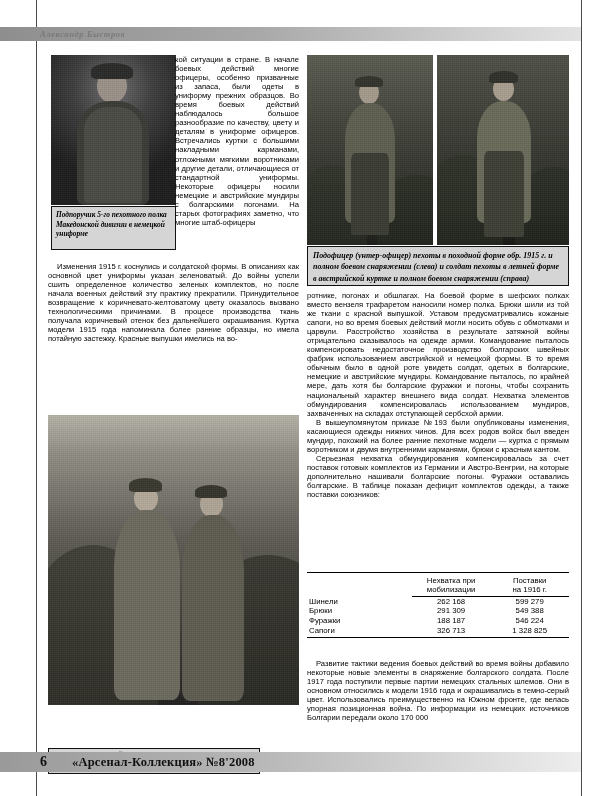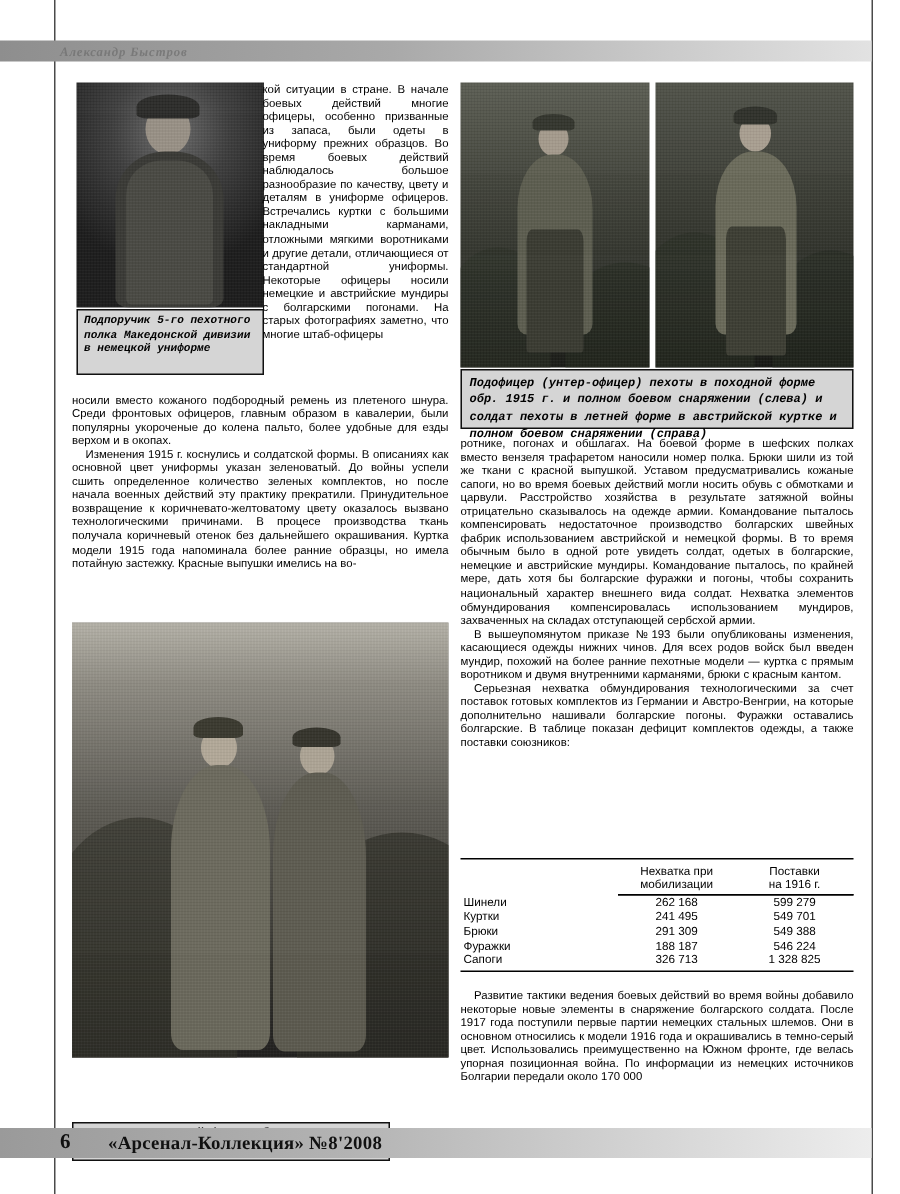--- a/index.html
+++ b/index.html
@@ -57,21 +57,21 @@
      background:linear-gradient(180deg,#8e8c84 0%,#6f6d66 18%,#4b4a45 55%,#2e2d29 85%,#201f1c 100%);}
 
   
   .fig{position:absolute;border-radius:46% 46% 12% 12%/30% 30% 6% 6%;}
   .head{position:absolute;border-radius:50%;}
   .cap-visor{position:absolute;border-radius:50% 50% 18% 18%;}
   .veg{position:absolute;border-radius:50% 50% 0 0;opacity:.55;}
 
   
   .caption{position:absolute;background:#d5d5d5;border:1px solid #111;
-     font-family:Liberation Mono, monospace;font-weight:bold;font-style:italic;
+     font-family:Liberation Serif, serif;font-weight:bold;font-style:italic;
      color:#000;box-sizing:border-box;}
   #cap-officer{left:51px;top:206px;width:125px;height:44px;
      padding:3px 4px;font-size:7.4px;line-height:9.6px;}
   #cap-pair{left:307px;top:246px;width:262px;height:40px;
      padding:3px 5px;font-size:8px;line-height:11.4px;}
   #cap-field{left:48px;top:748px;width:212px;height:26px;
      padding:2px 5px;font-size:8px;line-height:10.6px;}
 
   
   .tbl-wrap{position:absolute;left:307px;top:572px;width:262px;
@@ -126,42 +126,41 @@
     <div class="fig" style="left:47px;top:96px;width:40px;height:86px;background:#3d3e34;border-radius:10% 10% 4% 4%;"></div>
     <div class="grain"></div>
   </div>
   <div class="caption" id="cap-pair">Подофицер (унтер-офицер) пехоты в походной форме обр. 1915 г. и полном боевом снаряжении (слева) и солдат пехоты в летней форме в австрийской куртке и полном боевом снаряжении (справа)</div>
 
   <div class="col" id="col-left-top">
     <p>кой ситуации в стране. В начале боевых действий многие офицеры, особенно призванные из запаса, были одеты в униформу прежних образцов. Во время боевых действий наблюдалось большое разнообразие по качеству, цвету и деталям в униформе офицеров. Встречались куртки с большими накладными карманами, отложными мягкими воротниками и другие детали, отличающиеся от стандартной униформы. Некоторые офицеры носили немецкие и австрийские мундиры с болгарскими погонами. На старых фотографиях заметно, что многие штаб-офицеры</p>
   </div>
 
   <div class="col" id="col-left-wide">
-    <p>носили вместо кожаного подбородный ремень из плетеного шнура. Среди фронтовых офицеров, главным образом в кавалерии, были популярны укороченые до колена пальто, более удобные для езды верхом и в окопах.</p>
     <p class="ind">Изменения 1915 г. коснулись и солдатской формы. В описаниях как основной цвет униформы указан зеленоватый. До войны успели сшить определенное количество зеленых комплектов, но после начала военных действий эту практику прекратили. Принудительное возвращение к коричневато-желтоватому цвету оказалось вызвано технологическими причинами. В процесе производства ткань получала коричневый отенок без дальнейшего окрашивания. Куртка модели 1915 года напоминала более ранние образцы, но имела потайную застежку. Красные выпушки имелись на во-</p>
   </div>
 
   <div class="photo" id="photo-field">
     <div class="sky" style="background:linear-gradient(180deg,#b5b2a8 0%,#8f8c83 14%,#5e5c55 42%,#35342f 80%,#222120 100%);"></div>
     <div class="veg" style="left:-20px;top:130px;width:130px;height:170px;background:#35342c;opacity:.7;"></div>
     <div class="veg" style="left:150px;top:140px;width:140px;height:160px;background:#2e2d26;opacity:.7;"></div>
     <div class="head" style="left:86px;top:70px;width:24px;height:27px;background:#b3a999;"></div>
     <div class="cap-visor" style="left:81px;top:63px;width:33px;height:14px;background:#3a392f;"></div>
     <div class="fig" style="left:66px;top:95px;width:66px;height:190px;background:#6c6a5d;"></div>
     <div class="head" style="left:152px;top:76px;width:23px;height:26px;background:#aea596;"></div>
     <div class="cap-visor" style="left:147px;top:70px;width:32px;height:13px;background:#35342c;"></div>
     <div class="fig" style="left:134px;top:100px;width:62px;height:186px;background:#5e5c51;"></div>
     <div class="grain"></div>
   </div>
   <div class="caption" id="cap-field">Солдаты в полевой форме обр. 1915 г. в шинели (слева) и куртке (справа)</div>
 
   <div class="col" id="col-right-top">
     <p>ротнике, погонах и обшлагах. На боевой форме в шефских полках вместо вензеля трафаретом наносили номер полка. Брюки шили из той же ткани с красной выпушкой. Уставом предусматривались кожаные сапоги, но во время боевых действий могли носить обувь с обмотками и царвули. Расстройство хозяйства в результате затяжной войны отрицательно сказывалось на одежде армии. Командование пыталось компенсировать недостаточное производство болгарских швейных фабрик использованием австрийской и немецкой формы. В то время обычным было в одной роте увидеть солдат, одетых в болгарские, немецкие и австрийские мундиры. Командование пыталось, по крайней мере, дать хотя бы болгарские фуражки и погоны, чтобы сохранить национальный характер внешнего вида солдат. Нехватка элементов обмундирования компенсировалась использованием мундиров, захваченных на складах отступающей сербсхой армии.</p>
     <p class="ind">В вышеупомянутом приказе №193 были опубликованы изменения, касающиеся одежды нижних чинов. Для всех родов войск был введен мундир, похожий на более ранние пехотные модели — куртка с прямым воротником и двумя внутренними карманями, брюки с красным кантом.</p>
-    <p class="ind">Серьезная нехватка обмундирования технологическими за счет поставок готовых комплектов из Германии и Австро-Венгрии, на которые дополнительно нашивали болгарские погоны. Фуражки оставались болгарские. В таблице показан дефицит комплектов одежды, а также поставки союзников:</p>
+    <p class="ind">Серьезная нехватка обмундирования компенсировалась за счет поставок готовых комплектов из Германии и Австро-Венгрии, на которые дополнительно нашивали болгарские погоны. Фуражки оставались болгарские. В таблице показан дефицит комплектов одежды, а также поставки союзников:</p>
   </div>
 
   <div class="tbl-wrap">
     <table class="supply">
       <thead>
         <tr>
           <th class="rowhead-blank"></th>
           <th>
             <span class="hdr2">Нехватка при</span>
             <span class="hdr2">мобилизации</span>
@@ -172,25 +171,20 @@
           </th>
         </tr>
       </thead>
       <tbody>
         <tr>
           <td class="name">Шинели</td>
           <td class="num">262 168</td>
           <td class="num">599 279</td>
         </tr>
         <tr>
-          <td class="name">Куртки</td>
-          <td class="num">241 495</td>
-          <td class="num">549 701</td>
-        </tr>
-        <tr>
           <td class="name">Брюки</td>
           <td class="num">291 309</td>
           <td class="num">549 388</td>
         </tr>
         <tr>
           <td class="name">Фуражки</td>
           <td class="num">188 187</td>
           <td class="num">546 224</td>
         </tr>
         <tr>

